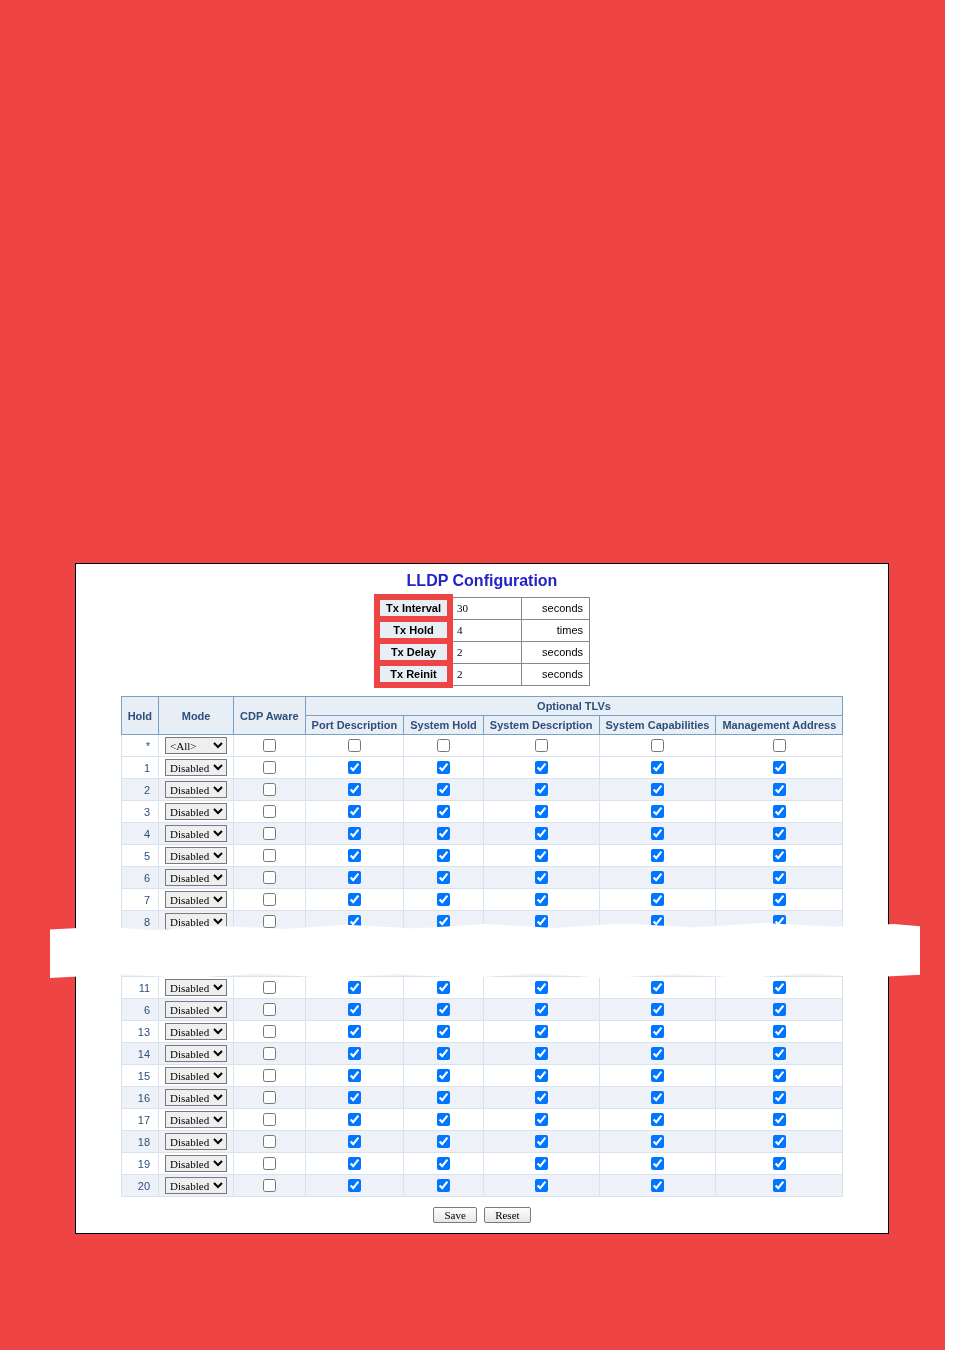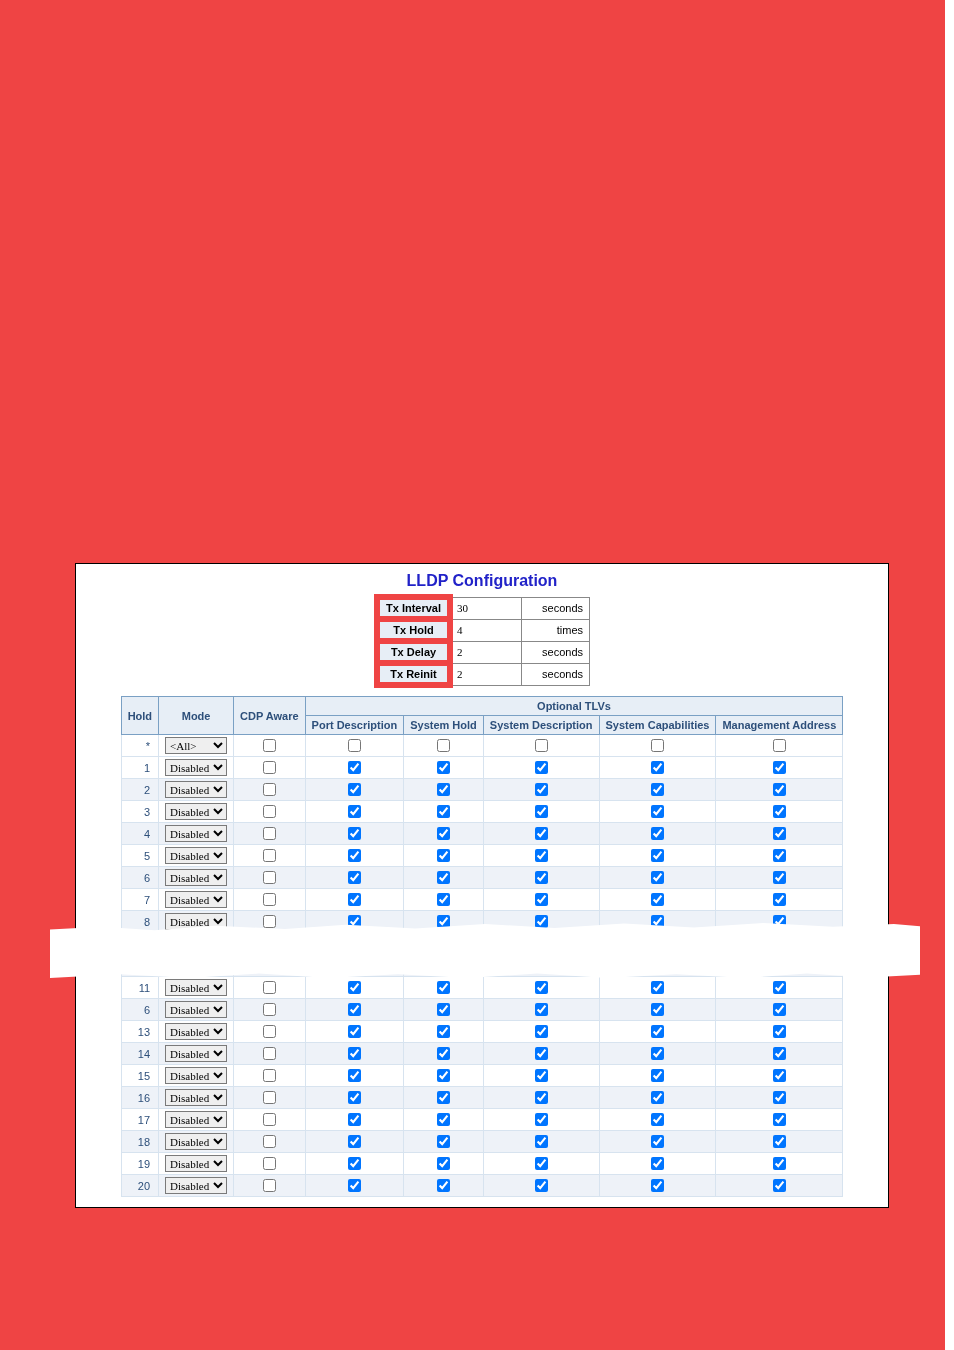--- a/index.html
+++ b/index.html
@@ -284,16 +284,20 @@
             <td><input type="checkbox" class="chk" style=""></td>
             <td><input type="checkbox" class="chk" checked="" style=""></td>
             <td><input type="checkbox" class="chk" checked="" style=""></td>
             <td><input type="checkbox" class="chk" checked="" style=""></td>
             <td><input type="checkbox" class="chk" checked="" style=""></td>
             <td><input type="checkbox" class="chk" checked="" style=""></td>
           </tr>
         </tbody>
     </table>
 
+    <div class="btns">
+      <button>Save</button>
+      <button>Reset</button>
+    </div>
   </div>
 
   <div class="tear"></div>
 </div>
 
 </body></html>

